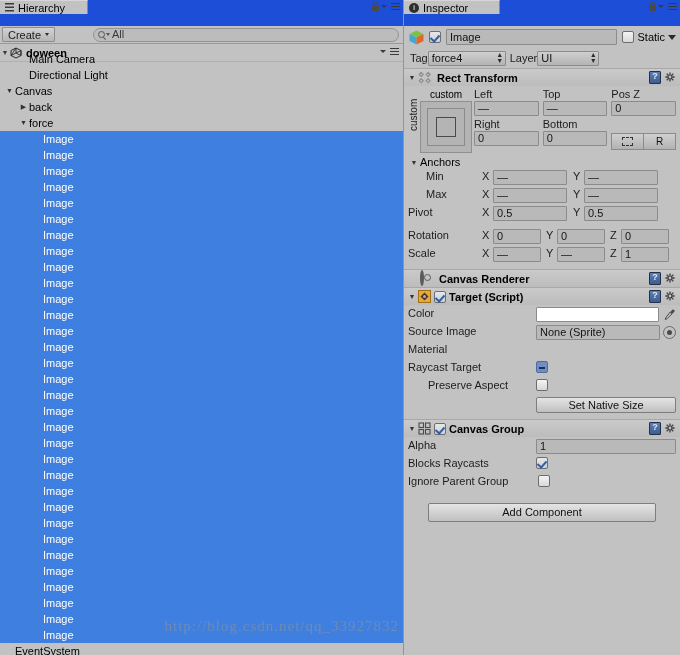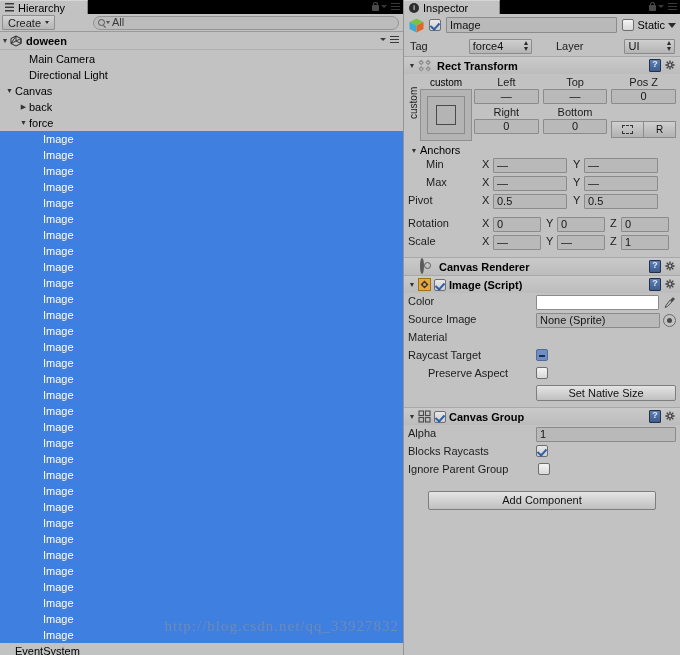--- a/index.html
+++ b/index.html
@@ -8,21 +8,21 @@
     font-family:"Liberation Sans","DejaVu Sans",sans-serif;
     font-size:11px;color:#000;background:#c2c2c2;
     -webkit-font-smoothing:none;
   }
   .app{position:relative;width:680px;height:655px;display:flex;}
 
   
   .hierarchy{position:relative;width:404px;height:655px;background:#c2c2c2;
     border-right:1px solid #949494;box-sizing:border-box;overflow:hidden;}
 
-  .tabbar{height:14px;background:#000000;position:relative;}
+  .tabbar{height:26px;background:#1d4ed8;position:relative;}
   .tab{position:absolute;left:0;top:0;height:14px;min-width:88px;
     background:#c2c2c2;border-top:1px solid #d6d6d6;border-right:1px solid #8a8a8a;
     display:flex;align-items:center;padding:0 8px 0 4px;box-sizing:border-box;}
   .tab-icon{width:11px;height:11px;margin-right:3px;display:inline-block;position:relative;}
   .ham{display:inline-block;width:9px;height:7px;position:relative;}
   .ham i{position:absolute;left:0;width:9px;height:1px;background:#3a3a3a;}
   .ham i:nth-child(1){top:0}.ham i:nth-child(2){top:3px}.ham i:nth-child(3){top:6px}
   .tri-sm{width:0;height:0;border-left:3px solid transparent;border-right:3px solid transparent;
     border-top:3px solid #3a3a3a;display:inline-block;margin-right:2px;vertical-align:middle;}
   .tab-right{position:absolute;right:3px;top:2px;display:flex;align-items:center;gap:2px;}
@@ -83,25 +83,25 @@
     border:solid #2f5fa8;border-width:0 2px 2px 0;transform:rotate(42deg);}
   .cb.mixed{background:#6f8fc4;border-color:#4d6d9e;}
   .cb.mixed:after{content:"";position:absolute;left:2px;top:5px;width:6px;height:2px;background:#1d2f4d;}
   .namefield{flex:1;height:16px;margin:0 5px;background:#b9b9b9;border:1px solid #8b8b8b;
     border-radius:1px;box-sizing:border-box;font-size:11px;line-height:14px;padding:0 3px;color:#111;}
   .staticwrap{display:flex;align-items:center;gap:3px;font-size:11px;}
   .tri-dn{width:0;height:0;border-left:4px solid transparent;border-right:4px solid transparent;
     border-top:5px solid #2a2a2a;}
 
   .taglayer{height:20px;display:flex;align-items:center;padding:0 5px 0 6px;
-    box-sizing:border-box;gap:20px;font-size:11px;}
+    box-sizing:border-box;gap:0;font-size:11px;}
   .lblsm{color:#1c1c1c;}
   .dd{height:15px;background:linear-gradient(#cfcfcf,#b4b4b4);border:1px solid #8b8b8b;
     border-radius:1px;box-sizing:border-box;display:flex;align-items:center;
-    padding:0 3px;font-size:11px;position:relative;color:#111;margin-left:21px;}
+    padding:0 3px;font-size:11px;position:relative;color:#111;}
   .dd .updn{margin-left:auto;padding-left:6px;font-size:8px;line-height:8px;color:#2a2a2a;
     display:flex;flex-direction:column;}
 
   .comp{border-top:1px solid #a8a8a8;background:#c2c2c2;}
   .comphdr{height:17px;display:flex;align-items:center;padding:0 4px 0 2px;
     background:linear-gradient(#cacaca,#bcbcbc);box-sizing:border-box;font-weight:bold;font-size:11px;}
   .comphdr .foldout{width:12px;text-align:center;font-size:7px;color:#333;flex:none;}
   .cico{width:14px;height:14px;margin-right:5px;flex:none;position:relative;}
   .hdr-right{margin-left:auto;display:flex;align-items:center;gap:4px;}
   .bookico{width:12px;height:13px;background:linear-gradient(#5b7fb5,#3f5d8e);border:1px solid #22304a;
@@ -124,21 +124,21 @@
   .vtext{writing-mode:vertical-rl;transform:rotate(180deg);font-size:10px;color:#1c1c1c;
     height:54px;text-align:center;margin-right:1px;}
   .anchorvis{width:52px;}
   .anchorlabel{text-align:center;font-size:10px;height:13px;line-height:13px;}
   .anchorsq{width:52px;height:52px;background:#b4b4b4;border:1px solid #8f8f8f;
     box-sizing:border-box;display:flex;align-items:center;justify-content:center;}
   .anchorsq .mid{width:36px;height:36px;border:1px solid #8b8b8b;display:flex;
     align-items:center;justify-content:center;}
   .anchorsq .inner{width:18px;height:18px;border:1px solid #4a4a4a;}
   .rtfields{flex:1;}
-  .rtline{display:flex;gap:4px;text-align:center;}
+  .rtline{display:flex;gap:4px;}
   .rtcell{flex:1;}
   .rtcell .cap{height:13px;line-height:13px;font-size:11px;color:#1c1c1c;}
   .btnpair{display:flex;height:17px;margin-top:2px;}
   .sqbtn{flex:1;background:linear-gradient(#d0d0d0,#b2b2b2);border:1px solid #8b8b8b;
     display:flex;align-items:center;justify-content:center;box-sizing:border-box;font-size:10px;color:#111;}
   .sqbtn.first{border-right:none;}
   .dashrect{width:11px;height:9px;border:1px dashed #333;box-sizing:border-box;}
 
   .anchors-fold{display:flex;align-items:center;height:16px;font-size:11px;font-weight:normal;}
   .anchors-fold .foldout{width:12px;text-align:center;font-size:7px;color:#333;}
@@ -631,21 +631,21 @@
       <div class="comphdr">
         <span class="foldout">▼</span>
         <span class="cico" style="width:13px;height:13px;margin-right:3px">
           <svg width="13" height="13" viewBox="0 0 13 13">
             <rect x="0.5" y="0.5" width="12" height="12" fill="#e7a93f" stroke="#a06f18"></rect>
             <path d="M6.5 2.5 L10.5 6.5 L6.5 10.5 L2.5 6.5 Z" fill="#3a3a3a"></path>
             <circle cx="6.5" cy="6.5" r="1.5" fill="#e7a93f"></circle>
           </svg>
         </span>
         <span class="cb on" style="margin-right:3px"></span>
-        <span>Image (Script)</span>
+        <span>Target (Script)</span>
         <span class="hdr-right">
           <span class="bookico"></span>
           <span class="gear">
             <svg width="11" height="11" viewBox="0 0 11 11">
                 <circle cx="5" cy="5" r="2.1" fill="none" stroke="#3a3a3a" stroke-width="1.4"></circle>
                 <g stroke="#3a3a3a" stroke-width="1.3">
                   <line x1="5" y1="0.4" x2="5" y2="2"></line>
                   <line x1="5" y1="8" x2="5" y2="9.6"></line>
                   <line x1="0.4" y1="5" x2="2" y2="5"></line>
                   <line x1="8" y1="5" x2="9.6" y2="5"></line>

